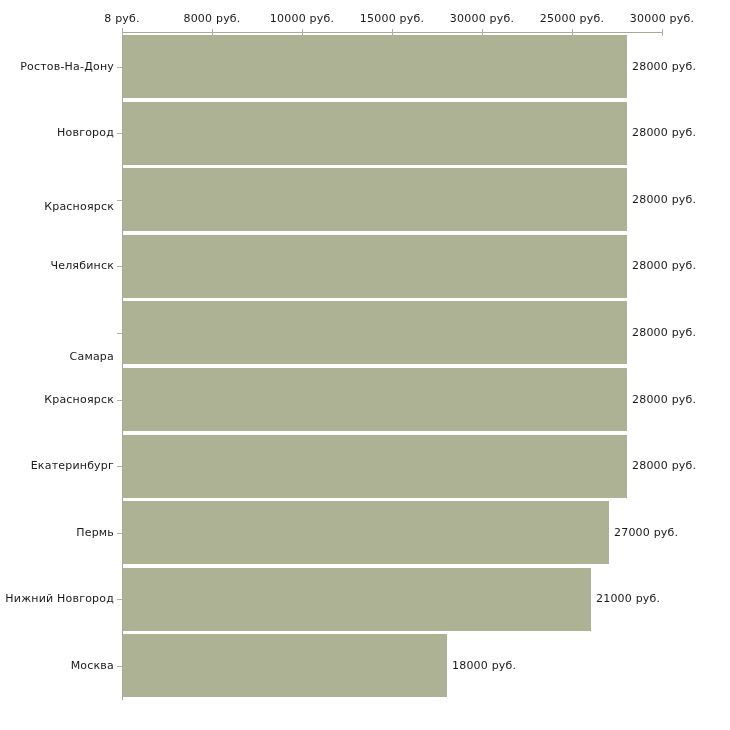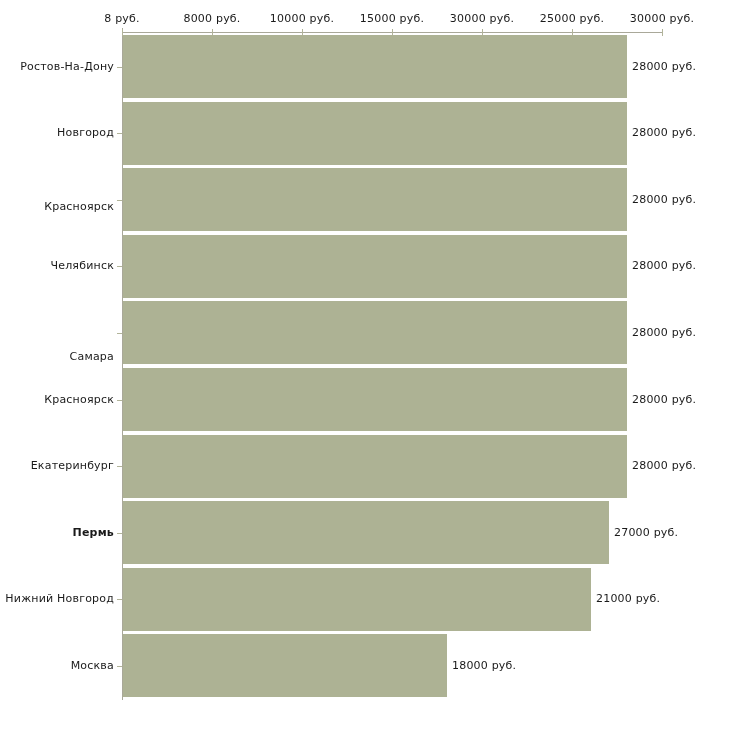--- a/index.html
+++ b/index.html
@@ -129,21 +129,21 @@
         <div class="y-tick-label" style="top: 200px;">Красноярск</div>
         <div class="y-tick" style="top: 266px;"></div>
         <div class="y-tick-label" style="top: 259px;">Челябинск</div>
         <div class="y-tick" style="top: 333px;"></div>
         <div class="y-tick-label" style="top: 326px; margin-top: 24px;">Самара</div>
         <div class="y-tick" style="top: 400px;"></div>
         <div class="y-tick-label" style="top: 393px;">Красноярск</div>
         <div class="y-tick" style="top: 466px;"></div>
         <div class="y-tick-label" style="top: 459px;">Екатеринбург</div>
         <div class="y-tick" style="top: 533px;"></div>
-        <div class="y-tick-label" style="top: 526px; font-weight: bold;">Пермь</div>
+        <div class="y-tick-label" style="top: 526px;">Пермь</div>
         <div class="y-tick" style="top: 599px;"></div>
         <div class="y-tick-label" style="top: 592px;">Нижний Новгород</div>
         <div class="y-tick" style="top: 666px;"></div>
         <div class="y-tick-label" style="top: 659px;">Москва</div>
       </div>
     <div id="bars-layer">
         <div class="bar" style="top: 35px; width: 504px; background: rgb(173, 178, 148);"></div>
         <div class="bar-value-label" style="left: 632px; top: 60px;">28000 руб.</div>
         <div class="bar" style="top: 102px; width: 504px; background: rgb(173, 178, 148);"></div>
         <div class="bar-value-label" style="left: 632px; top: 126px;">28000 руб.</div>

